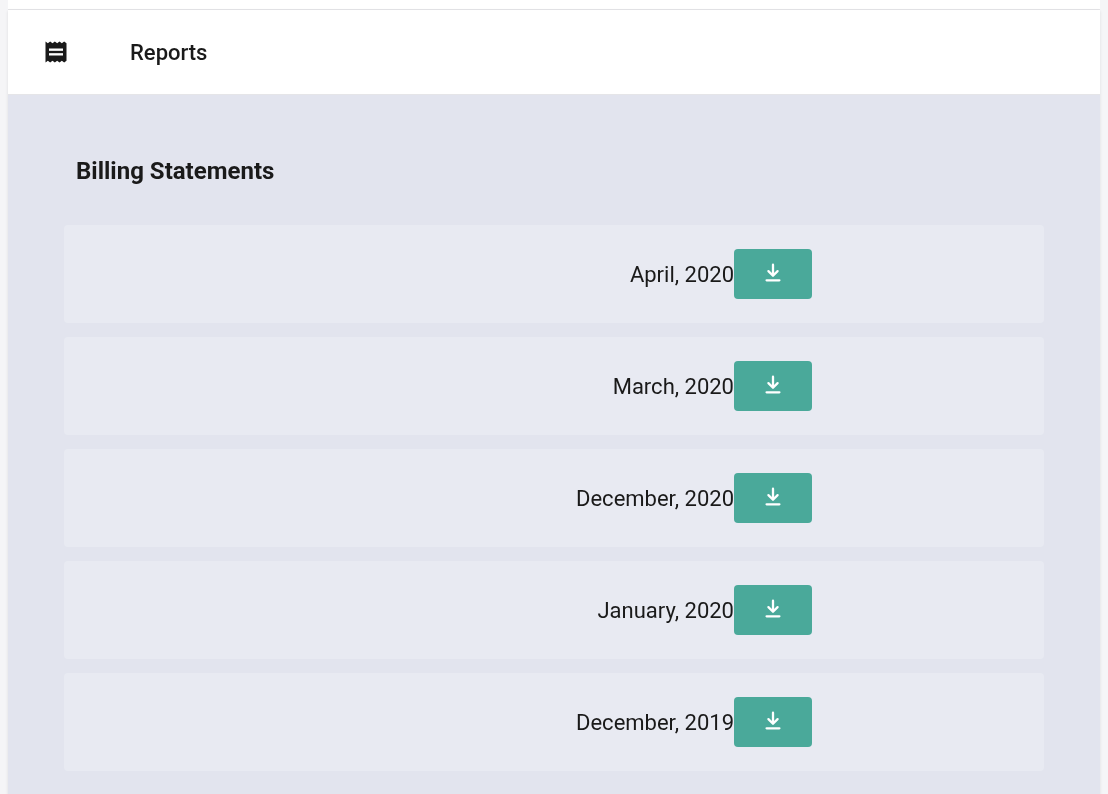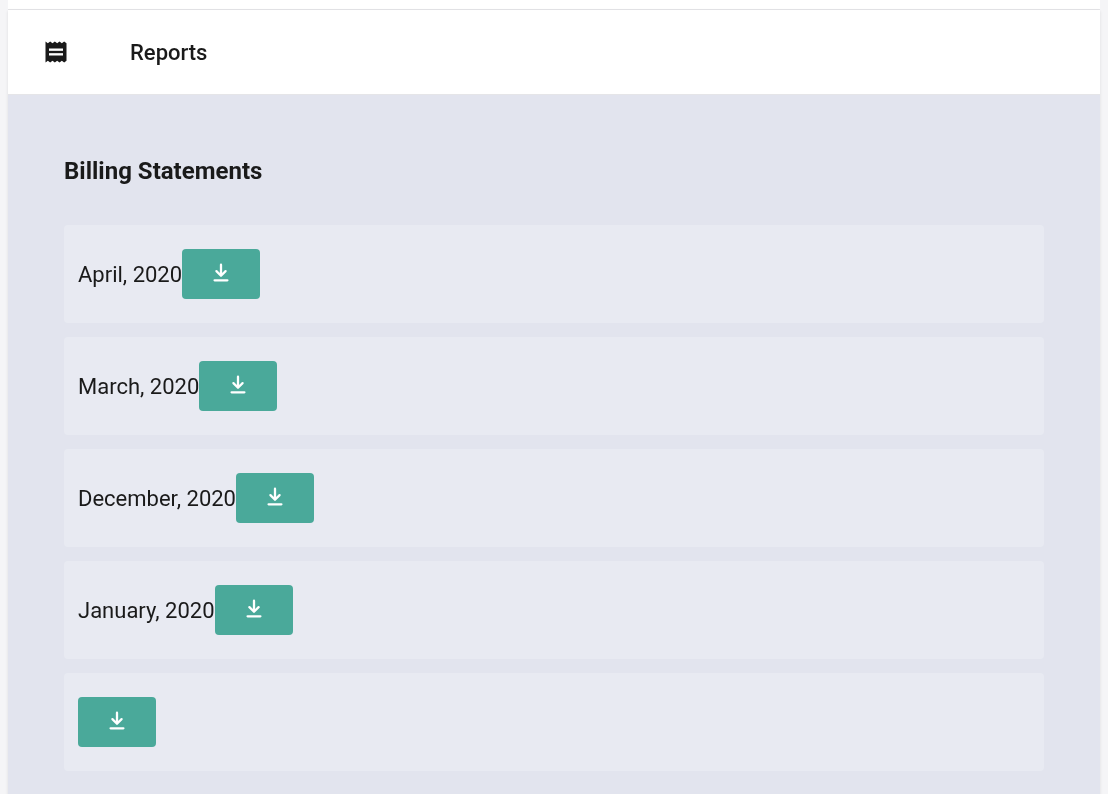--- a/index.html
+++ b/index.html
@@ -48,32 +48,33 @@
     .content {
       background: #e2e4ee;
       padding: 62px 56px 48px 56px;
       min-height: 680px;
     }
     .section-title {
       font-size: 24px;
       font-weight: 700;
       color: #1a1a1a;
       margin-bottom: 40px;
+      margin-left: 12px;
     }
     .statement-list {
       display: flex;
       flex-direction: column;
       gap: 14px;
     }
     .statement-row {
       background: #e8eaf2;
       border-radius: 4px;
       display: flex;
       align-items: center;
-      justify-content: flex-start;
+      justify-content: flex-end;
       padding: 24px 14px 24px 14px;
       min-height: 96px;
     }
     .statement-label {
       font-size: 22px;
       font-weight: 400;
       color: #1a1a1a;
     }
     .download-btn {
       background: #4aa99a;
@@ -154,20 +155,21 @@
           <span>
             <svg viewBox="0 0 24 24" fill="none" stroke="#ffffff" stroke-width="2.5">
               <path d="M12 3 L12 15 M7 10 L12 15 L17 10" stroke-linecap="round" stroke-linejoin="round"></path>
               <path d="M5 20 L19 20" stroke-linecap="round"></path>
             </svg>
           </span>
         </button>
       </div>
 
       <div class="statement-row">
+        <span class="statement-label">December, 2019</span>
         <button class="download-btn">
           <span>
             <svg viewBox="0 0 24 24" fill="none" stroke="#ffffff" stroke-width="2.5">
               <path d="M12 3 L12 15 M7 10 L12 15 L17 10" stroke-linecap="round" stroke-linejoin="round"></path>
               <path d="M5 20 L19 20" stroke-linecap="round"></path>
             </svg>
           </span>
         </button>
       </div>
     </div>

